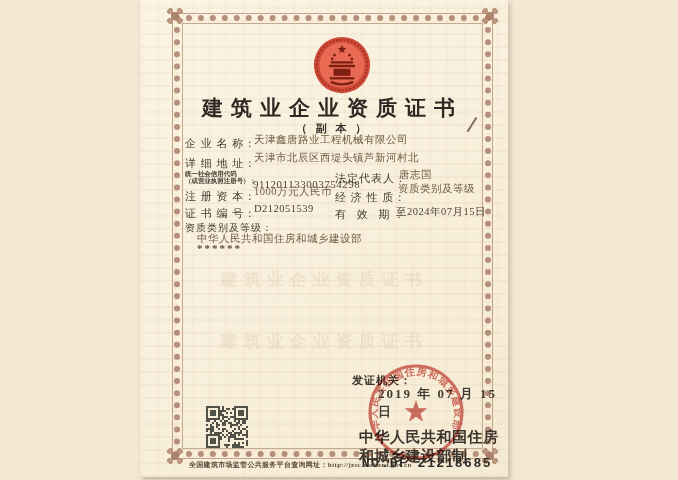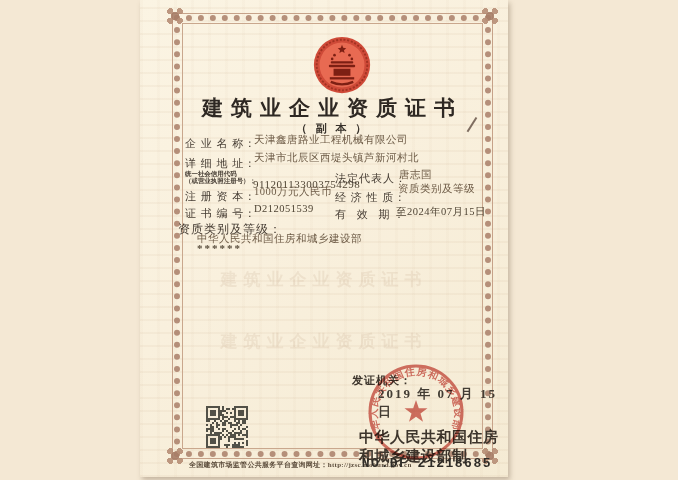--- a/index.html
+++ b/index.html
@@ -152,21 +152,21 @@
     <div class="lbl" style="left:45px;top:189px">注 册 资 本：</div>
     <div class="val" style="left:114px;top:185px">1000万元人民币</div>
     <div class="lbl" style="left:195px;top:190px">经 济 性 质：</div>
     <div class="val" style="left:258px;top:182px">资质类别及等级</div>
 
     <div class="lbl" style="left:45px;top:206px">证 书 编 号：</div>
     <div class="val dark" style="left:114px;top:203px">D212051539</div>
     <div class="lbl" style="left:195px;top:207px;letter-spacing:4px">有  效  期：</div>
     <div class="val dark" style="left:256px;top:205px">至2024年07月15日</div>
 
-    <div class="lbl" style="left:38px;top:221px;font-size:12px">资质类别及等级：</div>
+    <div class="lbl" style="left:45px;top:221px;font-size:10px">资质类别及等级：</div>
     <div class="val" style="left:57px;top:232px">中华人民共和国住房和城乡建设部</div>
     <div class="mask" style="left:57px;top:242px">******</div>
 
     <div class="authority">发证机关：</div>
     <div class="issue-date">2019 年 07 月 15 日</div>
     <div class="made-by">中华人民共和国住房和城乡建设部制</div>
 
     <svg class="qr" id="qr-svg" viewBox="0 0 21 21">
         <g fill="#3c3c34" shape-rendering="crispEdges">
           <rect x="0" y="0" width="1" height="1"></rect>

